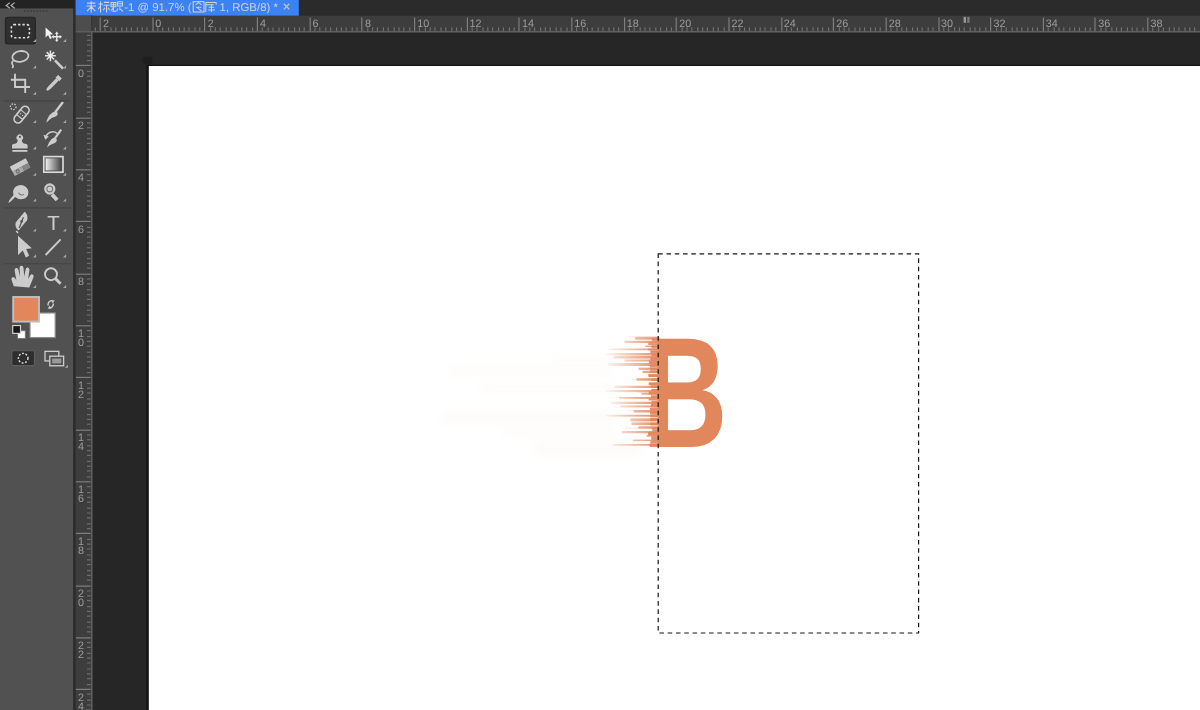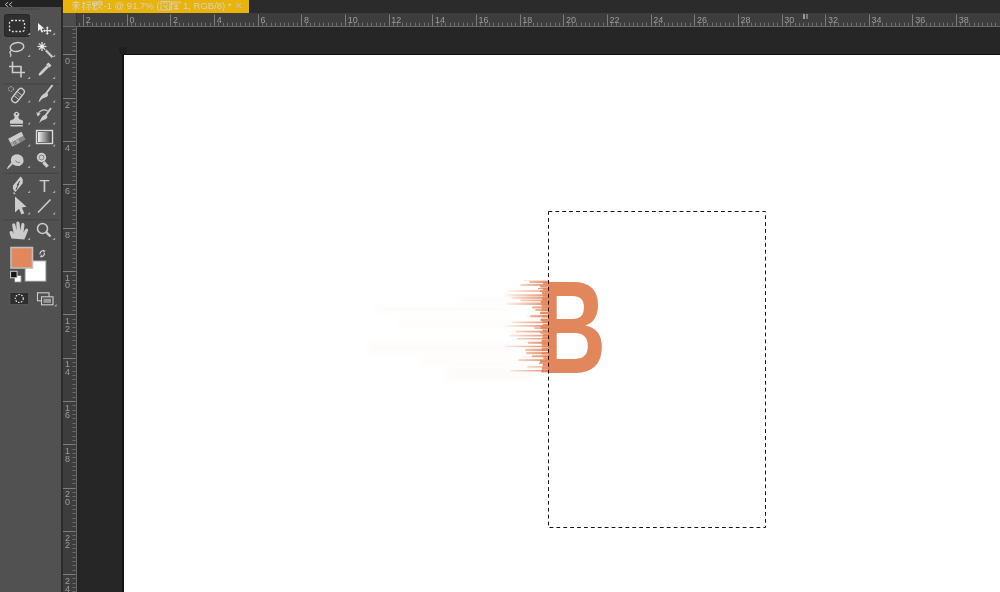--- a/index.html
+++ b/index.html
@@ -98,21 +98,21 @@
     <rect x="542.0" y="352.3" width="7.5" height="2.2" fill="#e2865c" opacity="0.94"></rect>
     <rect x="543.0" y="355.9" width="6.5" height="1.7" fill="#e2865c" opacity="0.87"></rect>
     <rect x="543.5" y="357.6" width="6.0" height="1.9" fill="#e2865c" opacity="0.87"></rect>
     <rect x="540.1" y="359.9" width="9.4" height="2.9" fill="#e2865c" opacity="0.96"></rect>
     <rect x="542.7" y="363.7" width="6.8" height="2.9" fill="#e2865c" opacity="0.92"></rect>
     <rect x="542.0" y="367.1" width="7.5" height="2.4" fill="#e2865c" opacity="0.90"></rect>
     <rect x="541.4" y="369.5" width="8.1" height="2.9" fill="#e2865c" opacity="1.00"></rect>
     <rect x="548.5" y="211.5" width="217" height="316" fill="none" stroke="#161616" stroke-width="1" stroke-dasharray="3.8,3.1"></rect>
   </svg>
   <div class="abs" style="left:62px;top:0;width:938px;height:13px;background:#2b2b2b"></div>
-  <div class="abs" style="left:62px;top:0;width:187px;height:17px;background:#eab308">
+  <div class="abs" style="left:62px;top:0;width:187px;height:17px;background:#3b82f6">
     <svg style="position:absolute;left:0;top:0" width="190" height="13" font-family="&quot;Liberation Sans&quot;,sans-serif">
       <path d="M10.5,2.6 h7 M10,5 h8 M14,1 v9.5 M14,5.6 l-3.4,3.6 M14,5.6 l3.4,3.6" stroke="#d2d2d2" stroke-width="0.9" fill="none"></path>
       <path d="M21.8,1.2 v9.3 M20,3.4 h3.8 M21.8,5 l-2,2.6 M24.6,2 h4.4 M24.2,4.4 h5 M26.8,4.4 v6 M25.4,6.4 l-1.4,2.2 M28,6.4 l1.4,2.2" stroke="#d2d2d2" stroke-width="0.9" fill="none"></path>
       <path d="M30.5,2 h4 v3.6 h-4 Z M30.5,4 h4 M32.5,2 v7 M30.5,9 l1.6,-2 M31.5,9.4 h3.4 M35.9,1.4 h4.2 M35.9,3.2 h4.2 M35.9,5 h4.2 M35.9,1.4 v4 M40.1,1.4 v4 M37.9,6 v2.4 M36.1,7 l-0.8,2.4 M38.5,7.6 l1.8,1.8" stroke="#d2d2d2" stroke-width="0.85" fill="none"></path>
       <text x="41.5" y="9.3" font-size="9.5" fill="#d2d2d2">-1 @ 91.7%  (</text>
       <rect x="99" y="1.4" width="9" height="8.6" fill="none" stroke="#d2d2d2" stroke-width="0.9"></rect>
       <path d="M101,4 l2.5,-1.8 l2.5,1.8 M101.2,6 h4.6 M102,6 q2.5,2.4 4,3" stroke="#d2d2d2" stroke-width="0.85" fill="none"></path>
       <path d="M109.5,2 h8.6 v2 M109.5,2 v8 M109.5,4 h6.6 M111.9,6 h4.6 M114.2,4.4 v1.6 M111.5,8.4 h5.6 M114.2,6.4 v3.6" stroke="#d2d2d2" stroke-width="0.85" fill="none"></path>
       <text x="121" y="9.3" font-size="9.5" fill="#d2d2d2">1, RGB/8) *</text>
       <path d="M174.5,3.2 l4.6,4.6 M179.1,3.2 l-4.6,4.6" stroke="#c2c2c2" stroke-width="1.1"></path>

